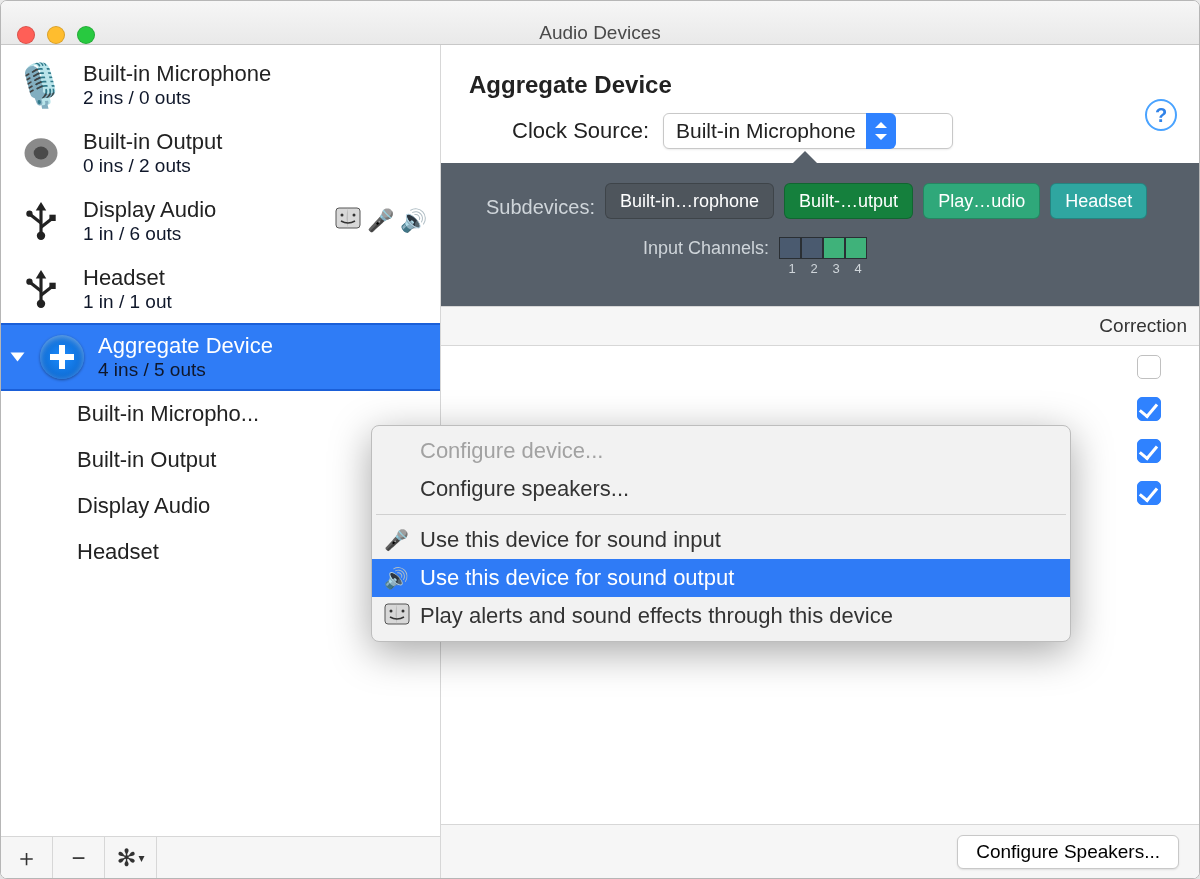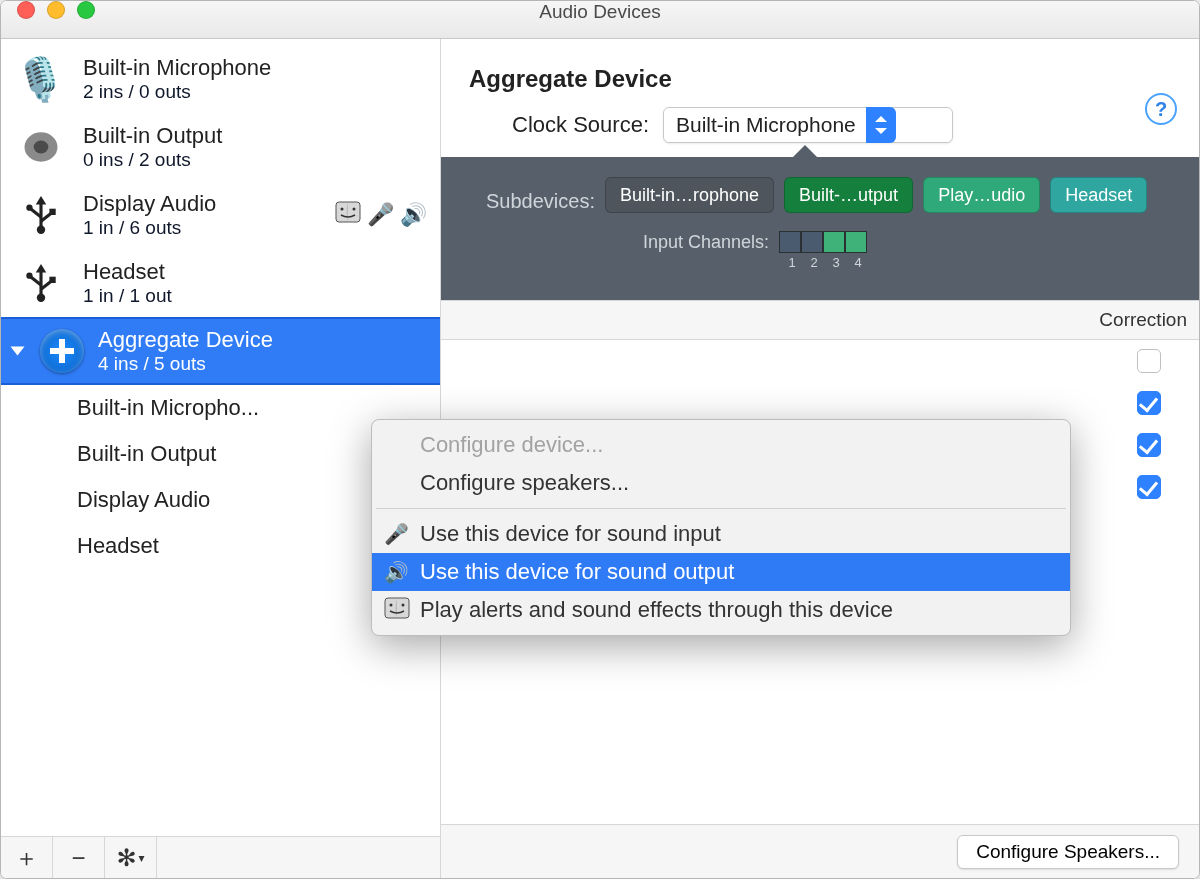--- a/index.html
+++ b/index.html
@@ -15,25 +15,25 @@
   height: 879px;
   background: #fff;
   border: 1px solid #b6b6b6;
   border-radius: 7px;
   display: flex;
   flex-direction: column;
   overflow: hidden;
   box-shadow: 0 4px 20px rgba(0,0,0,0.15);
 }
 .titlebar {
-  height: 38px;
+  height: 44px;
   background: linear-gradient(#f6f6f6, #e9e9e9);
   border-bottom: 1px solid #c8c8c8;
   display: flex;
-  align-items: flex-start;
+  align-items: flex-end;
   position: relative;
 }
 .traffic {
   display: flex;
   gap: 12px;
   margin-left: 16px;
 }
 .tl { width: 18px; height: 18px; border-radius: 50%; border: 1px solid rgba(0,0,0,0.15); }
 .tl.red { background: #ff5f57; }
 .tl.yellow { background: #ffbd2e; }
@@ -69,21 +69,21 @@
 .dev .txt { display: flex; flex-direction: column; }
 .dev .name { font-size: 22px; color: #222; }
 .dev .sub { font-size: 19px; color: #0f172a; }
 .dev.selected {
   background: #2f7cf6;
   color: #fff;
   border-top: 2px solid #1a5fd8;
   border-bottom: 2px solid #1a5fd8;
 }
 .dev.selected .name { color: #fff; }
-.dev.selected .sub { color: #ffffff; }
+.dev.selected .sub { color: #0f172a; }
 .tri {
   width: 0; height: 0; margin-right: 4px;
   border-top: 7px solid transparent;
   border-bottom: 7px solid transparent;
   border-left: 9px solid #fff;
   transform: rotate(90deg);
 }
 .plus-circle {
   width: 44px; height: 44px; border-radius: 50%;
   background: radial-gradient(#1a8cff, #0a5dc0);

